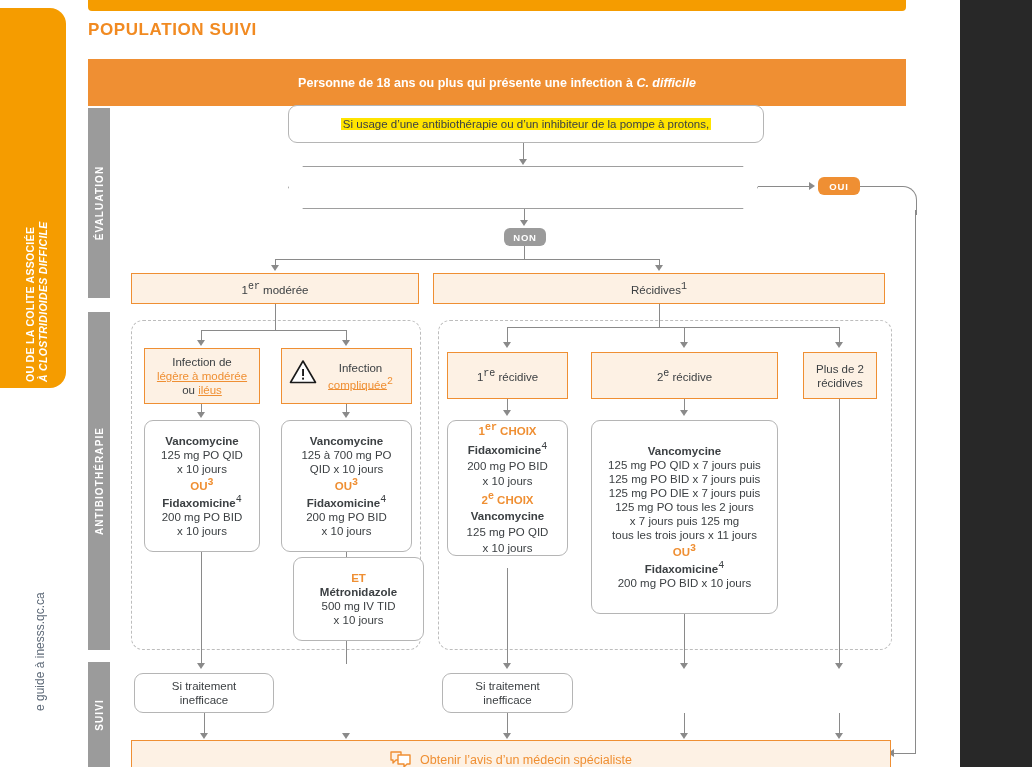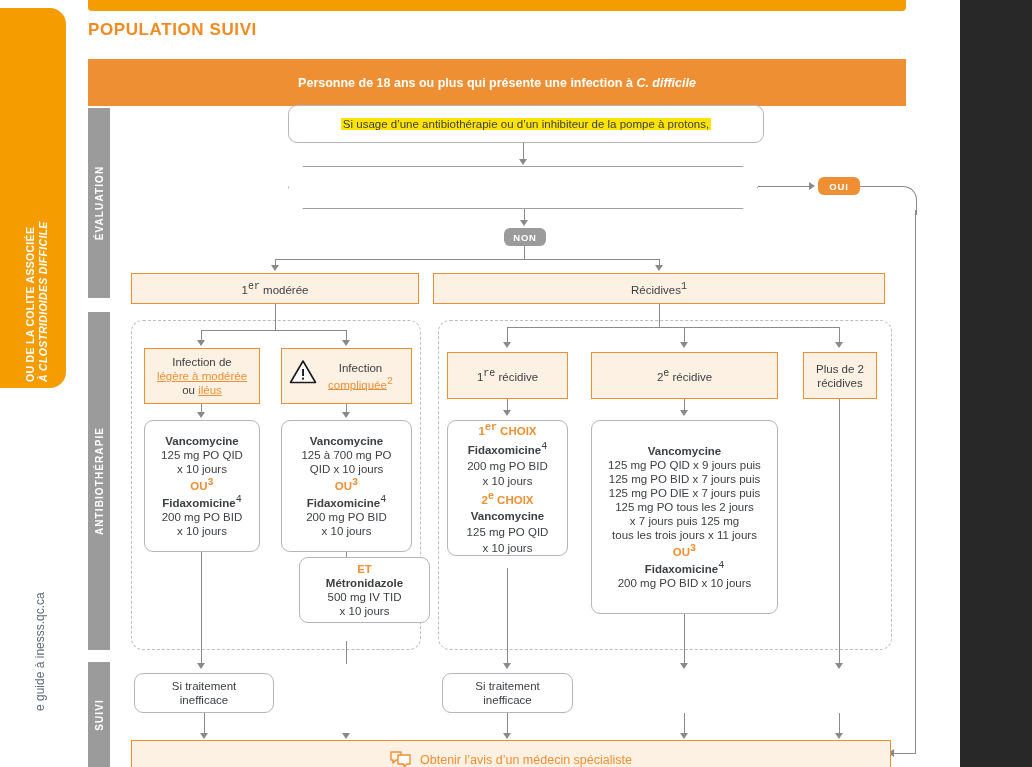--- a/index.html
+++ b/index.html
@@ -124,21 +124,21 @@
 
   
   #box-leg{left:144px;top:348px;width:116px;height:56px;}
   #box-comp{left:281px;top:348px;width:131px;height:56px;}
   .u-orange{color:#ef8f33;text-decoration:underline;font-weight:normal;}
   #warn-tri{position:absolute;left:7px;top:10px;width:28px;height:25px;}
 
   
   #card-leg{left:144px;top:420px;width:116px;height:132px;}
   #card-comp{left:281px;top:420px;width:131px;height:132px;}
-  #card-met{left:299px;top:557px;width:131px;height:66px;}
+  #card-met{left:293px;top:557px;width:131px;height:84px;}
   #card-r1{left:447px;top:420px;width:121px;height:136px;justify-content:space-between;}
   #card-r2{left:591px;top:420px;width:187px;height:194px;}
 
   .card-strong{font-weight:bold;}
   .ou{color:#ef8f33;font-weight:bold;}
   .choix{color:#ef8f33;font-weight:bold;}
 
   
   #box-r1{left:447px;top:352px;width:121px;height:47px;}
   #box-r2{left:591px;top:352px;width:187px;height:47px;}
@@ -345,21 +345,21 @@
   <div>200 mg PO BID</div>
   <div>x 10 jours</div>
   <div><span class="choix">2</span><sup class="choix">e</sup><span class="choix"> CHOIX</span></div>
   <div class="card-strong">Vancomycine</div>
   <div>125 mg PO QID</div>
   <div>x 10 jours</div>
 </div>
 
 <div class="node rounded-grey" id="card-r2">
   <div class="card-strong">Vancomycine</div>
-  <div>125 mg PO QID x 9 jours puis</div>
+  <div>125 mg PO QID x 7 jours puis</div>
   <div>125 mg PO BID x 7 jours puis</div>
   <div>125 mg PO DIE x 7 jours puis</div>
   <div>125 mg PO tous les 2 jours</div>
   <div>x 7 jours puis 125 mg</div>
   <div>tous les trois jours x 11 jours</div>
   <div><span class="ou">OU</span><sup class="ou">3</sup></div>
   <div><span class="card-strong">Fidaxomicine</span><sup>4</sup></div>
   <div>200 mg PO BID x 10 jours</div>
 </div>
 

